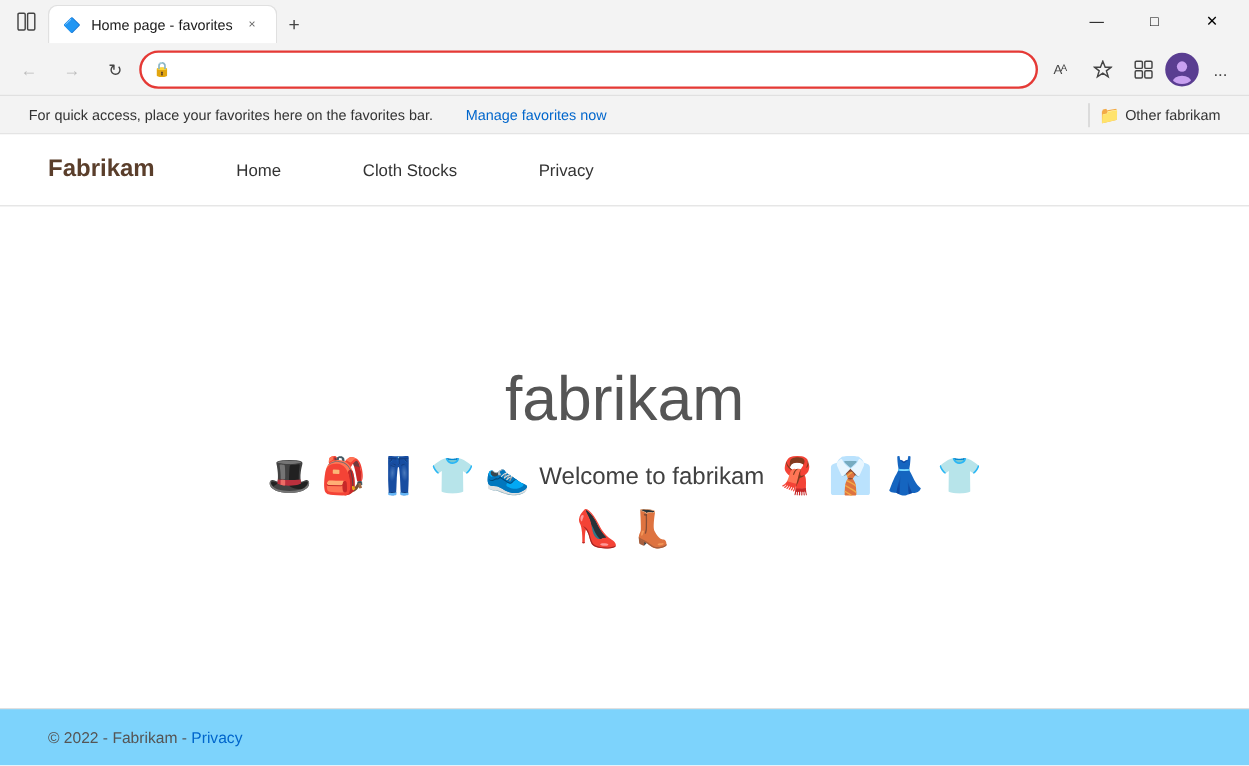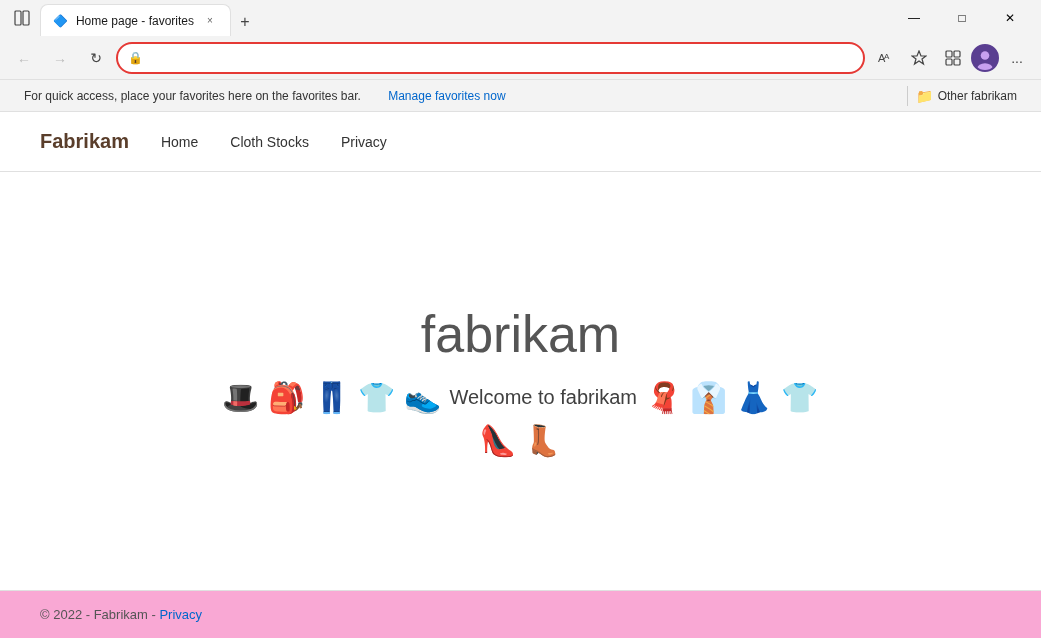--- a/index.html
+++ b/index.html
@@ -39,32 +39,32 @@
     .favorites-right { margin-left: auto; display: flex; align-items: center; gap: 4px; color: #333; }
     .folder-icon { font-size: 14px; }
     .favorites-divider { width: 1px; height: 20px; background: #ccc; margin: 0 4px; }
 
     
     .page-content { flex: 1; background: #ffffff; display: flex; flex-direction: column; overflow: hidden; }
 
     
     .site-nav { height: 60px; display: flex; align-items: center; padding: 0 40px; border-bottom: 1px solid #e0e0e0; gap: 32px; }
     .site-logo { font-size: 20px; font-weight: 600; color: #5a3e2b; }
-    .site-nav-link { font-size: 14px; color: #333; text-decoration: none; cursor: pointer; }
+    .site-nav-link { font-size: 14px; color: #333; text-decoration: none; cursor: pointer; margin-left: 36px; }
 
     
     .main-content { flex: 1; display: flex; flex-direction: column; align-items: center; justify-content: center; padding: 20px; }
     .site-title { font-size: 52px; font-weight: 300; color: #555; margin-bottom: 16px; }
     .welcome-row { display: flex; align-items: center; gap: 8px; font-size: 28px; flex-wrap: wrap; justify-content: center; }
     .welcome-text { font-weight: 400; color: #404040; font-size: 20px; }
     .emoji { font-size: 30px; }
     .emoji-row2 { display: flex; gap: 8px; margin-top: 8px; font-size: 30px; }
 
     
-    .site-footer { height: 48px; display: flex; align-items: center; padding: 0 40px; border-top: 1px solid #e0e0e0; font-size: 13px; color: #555; background: #f9a8d4; }
+    .site-footer { height: 48px; display: flex; align-items: center; padding: 0 40px; border-top: 1px solid #e0e0e0; font-size: 13px; color: #555; background: #7dd3fc; }
     .footer-link { color: #0066cc; text-decoration: none; }
   </style>
 </head>
 <body>
 
 <div class="browser-window">
 
   <div class="title-bar">
     <div class="sidebar-toggle">
       <svg width="16" height="16" viewBox="0 0 16 16" fill="none">

